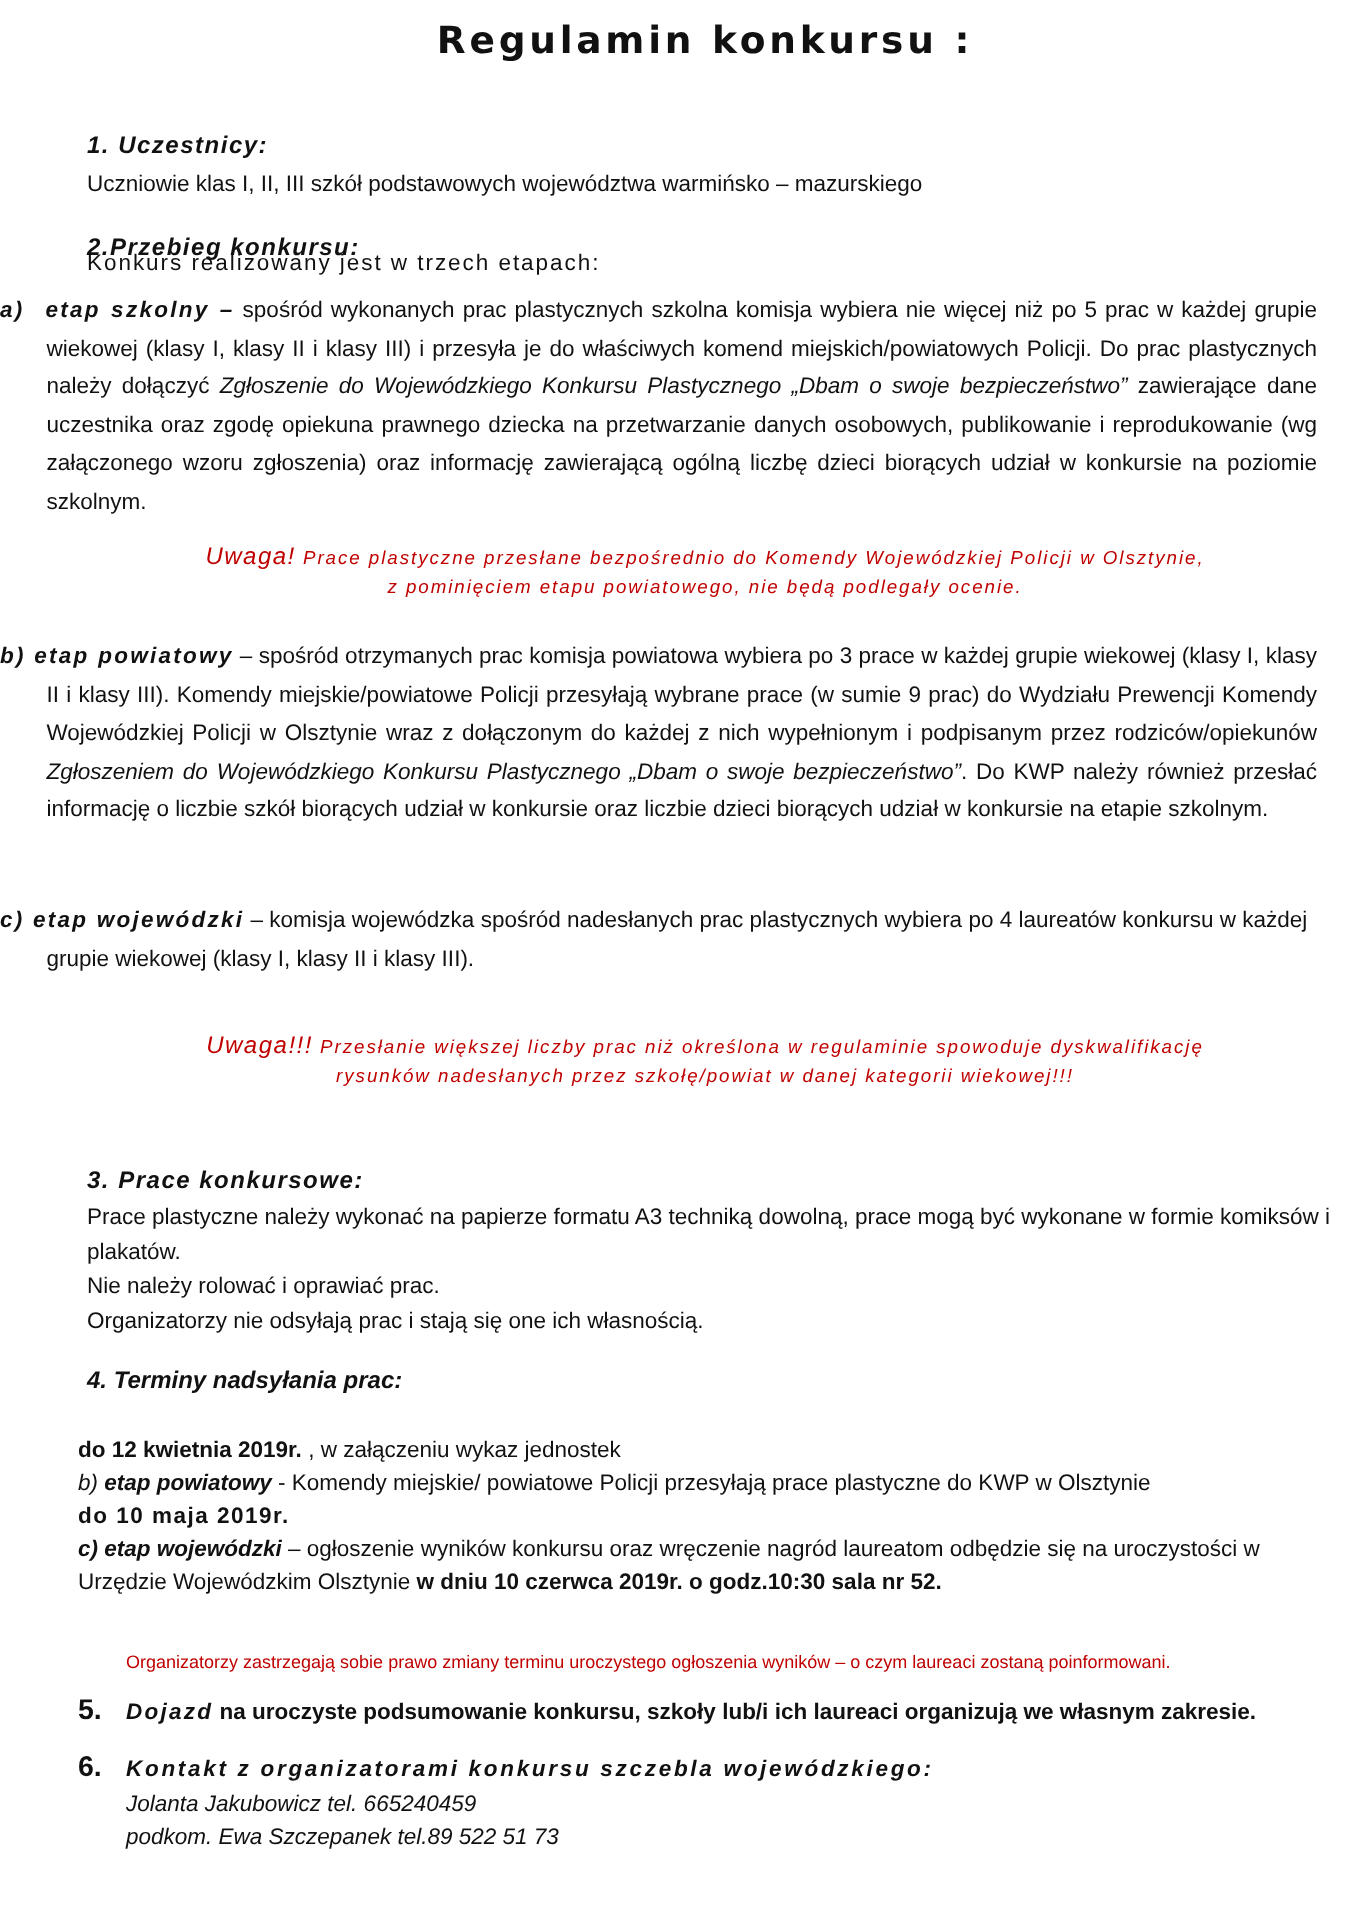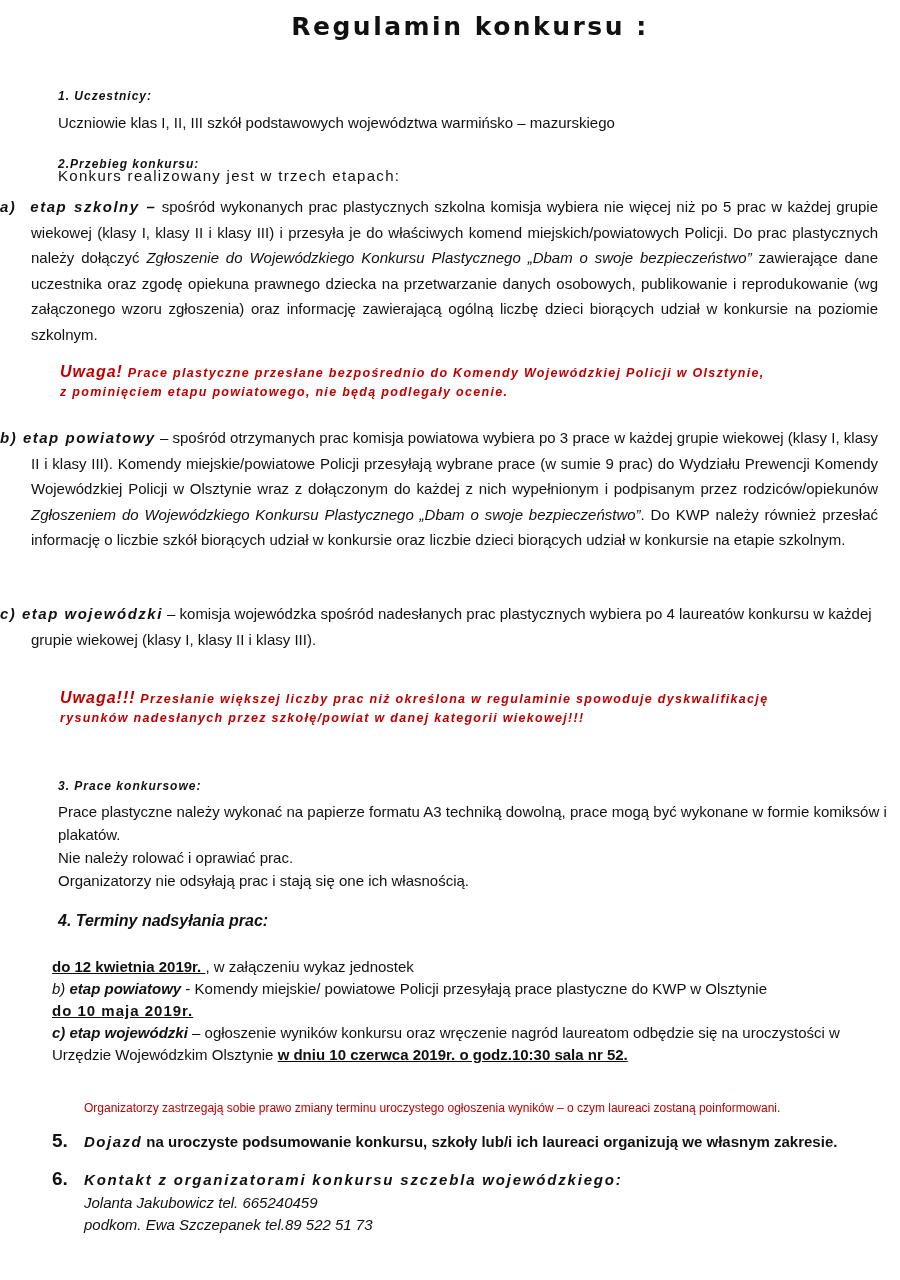--- a/index.html
+++ b/index.html
@@ -1,29 +1,29 @@
 <!DOCTYPE html>
 <html><head>
 <meta charset="utf-8">
 <style>
   html, body { margin: 0; padding: 0; background: #ffffff; }
   body { width: 900px; height: 1280px; position: relative; overflow: hidden;
          font-family: "Liberation Sans", sans-serif; color: #111; }
   .abs { position: absolute; padding-left: 20px; }
   .title { top: 12px; left: 0; width: 900px; text-align: center; font-weight: bold;
            font-size: 25px; letter-spacing: 2.5px; font-family: "DejaVu Sans", sans-serif; }
-  .h { font-weight: bold; font-style: italic; font-size: 12px; letter-spacing: 1px; }
+  .h { font-weight: bold; font-style: italic; font-size: 16px; letter-spacing: 1px; }
   .p { font-size: 15px; line-height: 23px; }
   .body-block { font-size: 15px; line-height: 25.5px; text-align: justify; }
   .stage { font-weight: bold; font-style: italic; letter-spacing: 1.5px; }
   .red { color: #c00000; }
-  .warn { left: 40px; width: 820px; text-align: left; font-style: italic; font-weight: bold;
+  .warn { left: 40px; width: 820px; text-align: center; font-style: italic; font-weight: normal;
           font-size: 12.5px; letter-spacing: 1.3px; line-height: 19px; }
   .warn .big { font-size: 16px; letter-spacing: 1px; }
-  .u { text-decoration: underline; font-weight: bold; }
+  .u { font-weight: bold; }
   .bi { font-weight: bold; font-style: italic; }
   .note { font-size: 12px; }
   .num { font-weight: bold; font-size: 19px; display: inline-block; width: 32px; }
   .contacts { font-style: italic; font-size: 15px; line-height: 22px; }
 </style>
 </head>
 <body>
 
 <div class="abs title" data-name="page-title">Regulamin konkursu :</div>
 

